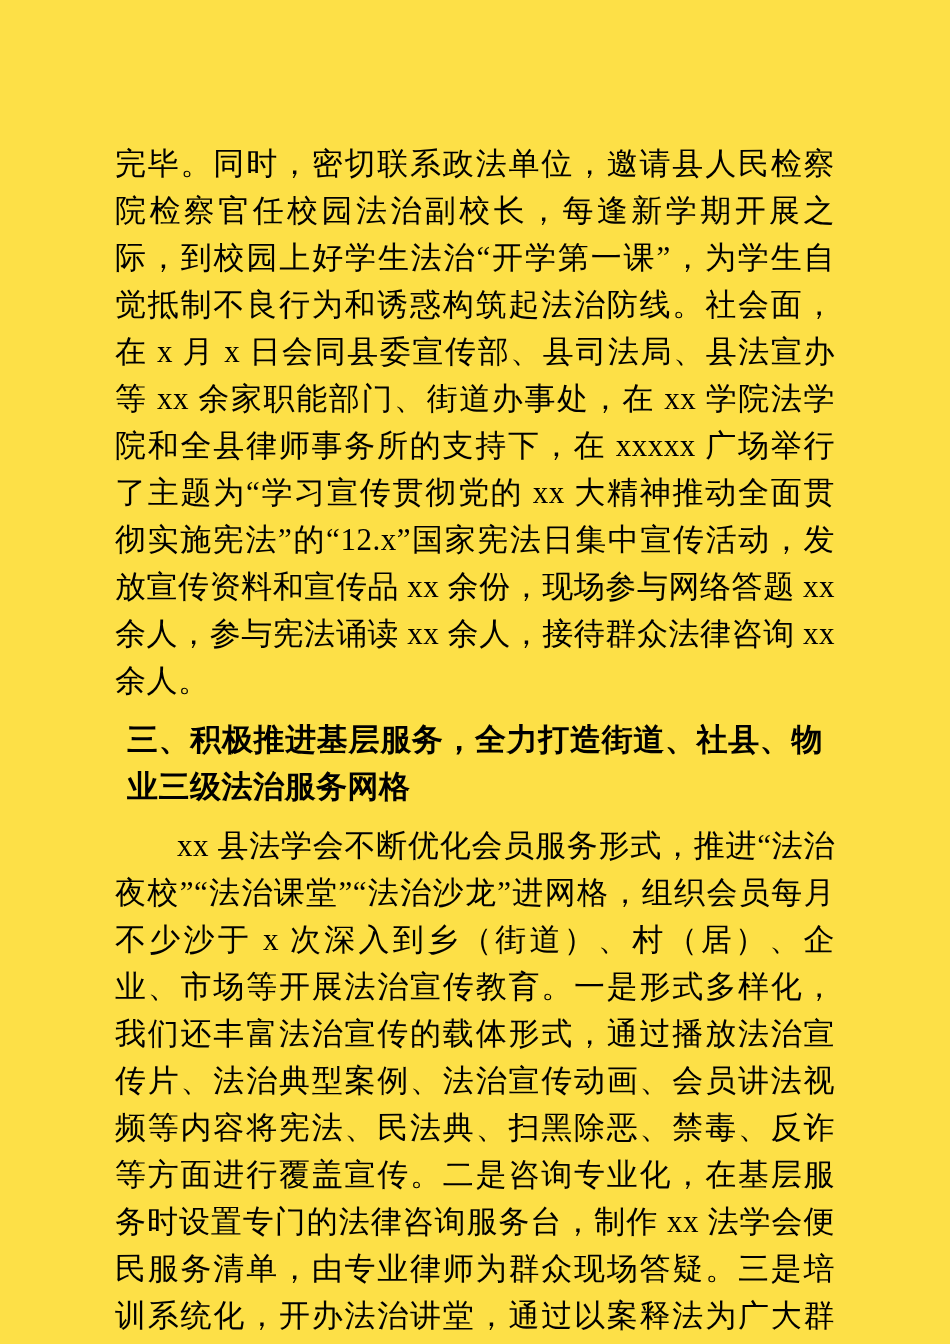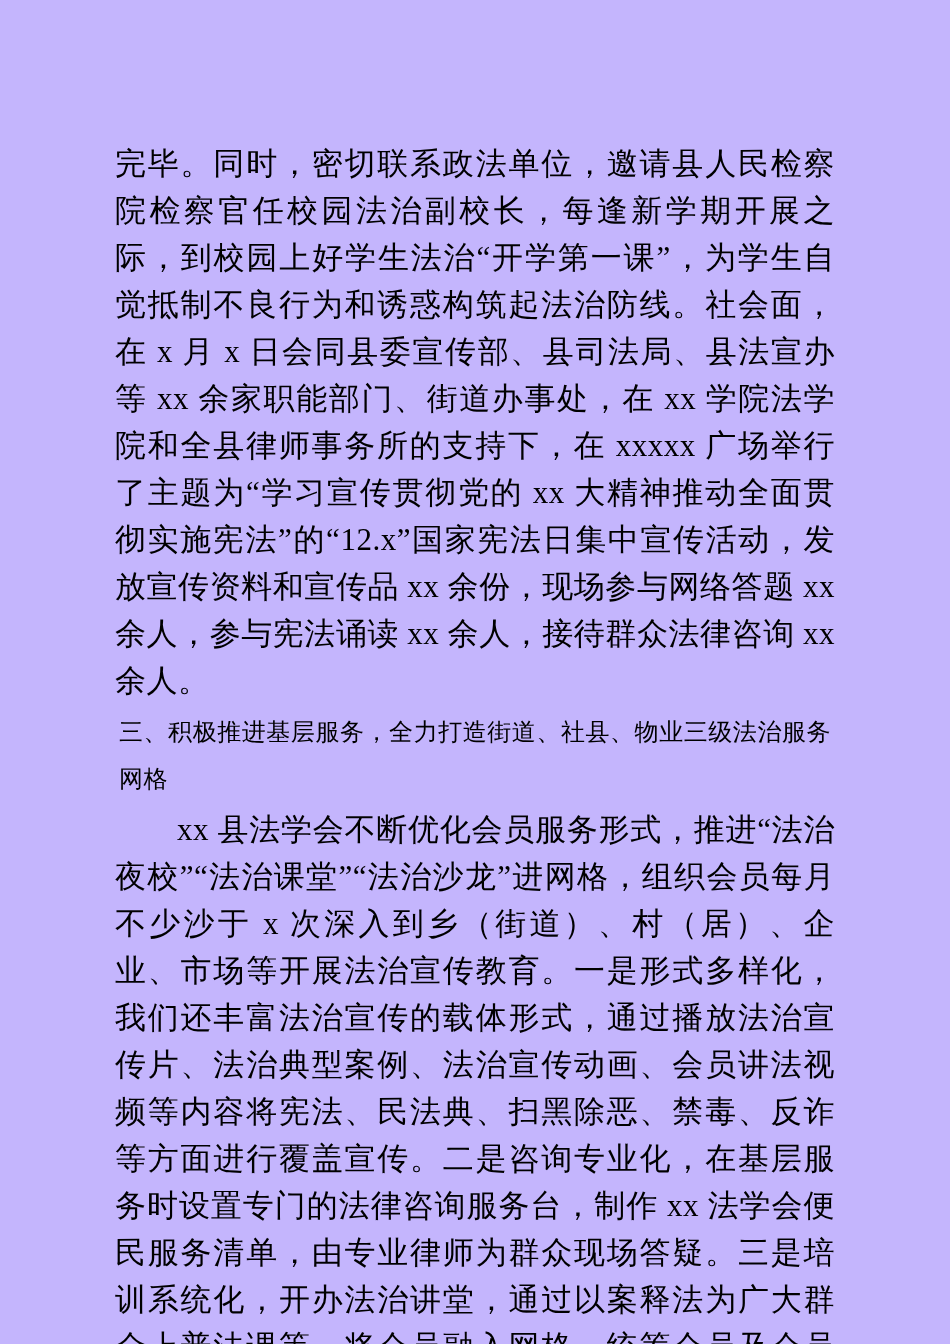--- a/index.html
+++ b/index.html
@@ -14,43 +14,43 @@
     overflow: hidden;
     font-family: "Liberation Serif", "DejaVu Serif", serif;
     color: #000000;
   }
   .page {
     position: absolute;
     top: 0;
     left: 0;
     width: 950px;
     height: 1344px;
-    background: #c4b5fd;
+    background: #fde047;
     box-sizing: border-box;
     padding: 140px 115px 60px 115px;
   }
   .body-para {
     margin: 0;
     font-size: 31px;
     line-height: 47px;
     text-align: justify;
     letter-spacing: 0.5px;
     word-break: break-all;
   }
   .body-para.continuation {
     text-indent: 0;
   }
   .body-para.indented {
     text-indent: 2em;
   }
   .section-heading {
-    margin: 4px;
-    font-size: 24px;
+    margin: 12px;
+    font-size: 31px;
     line-height: 47px;
-    font-weight: normal;
+    font-weight: bold;
     font-family: "Liberation Sans", "DejaVu Sans", sans-serif;
     text-align: justify;
     letter-spacing: 0.5px;
     word-break: break-all;
   }
 </style>
 </head>
 <body>
 
 <div class="page">

